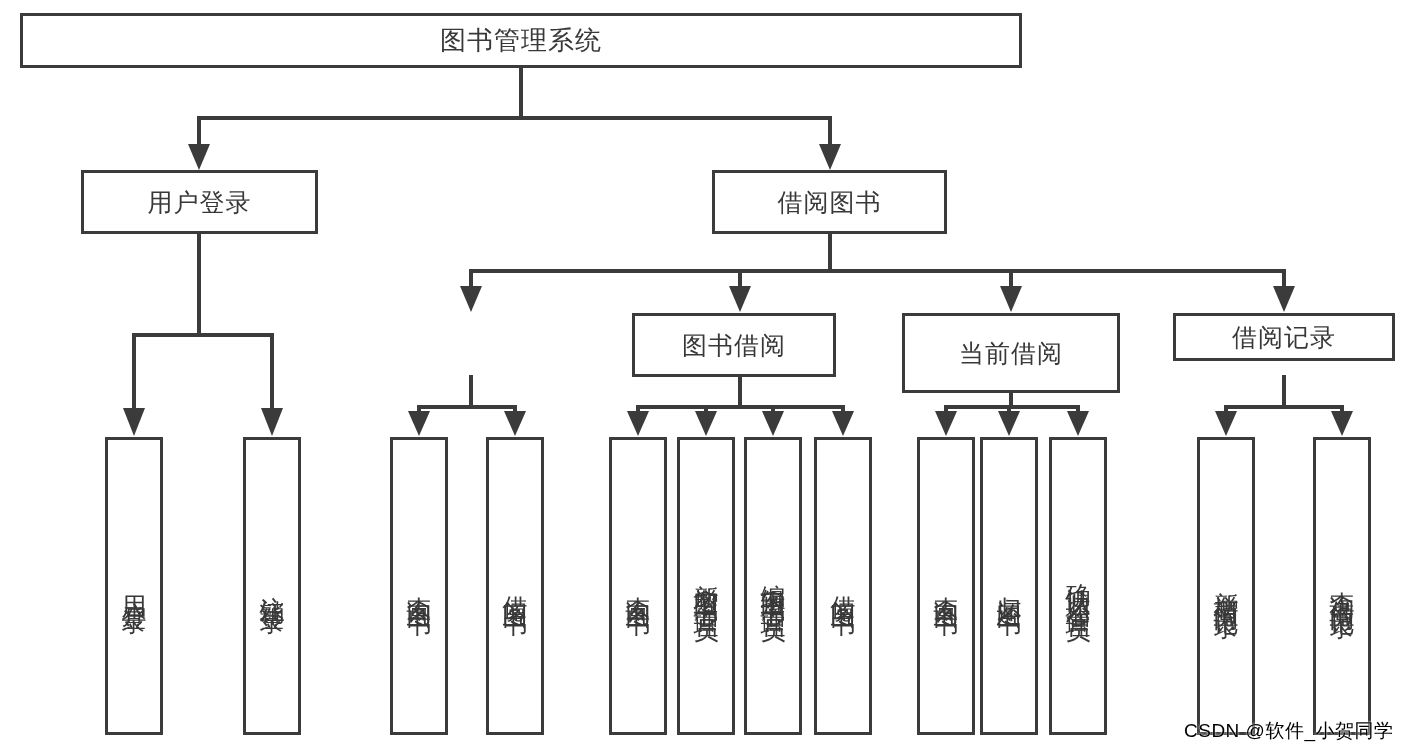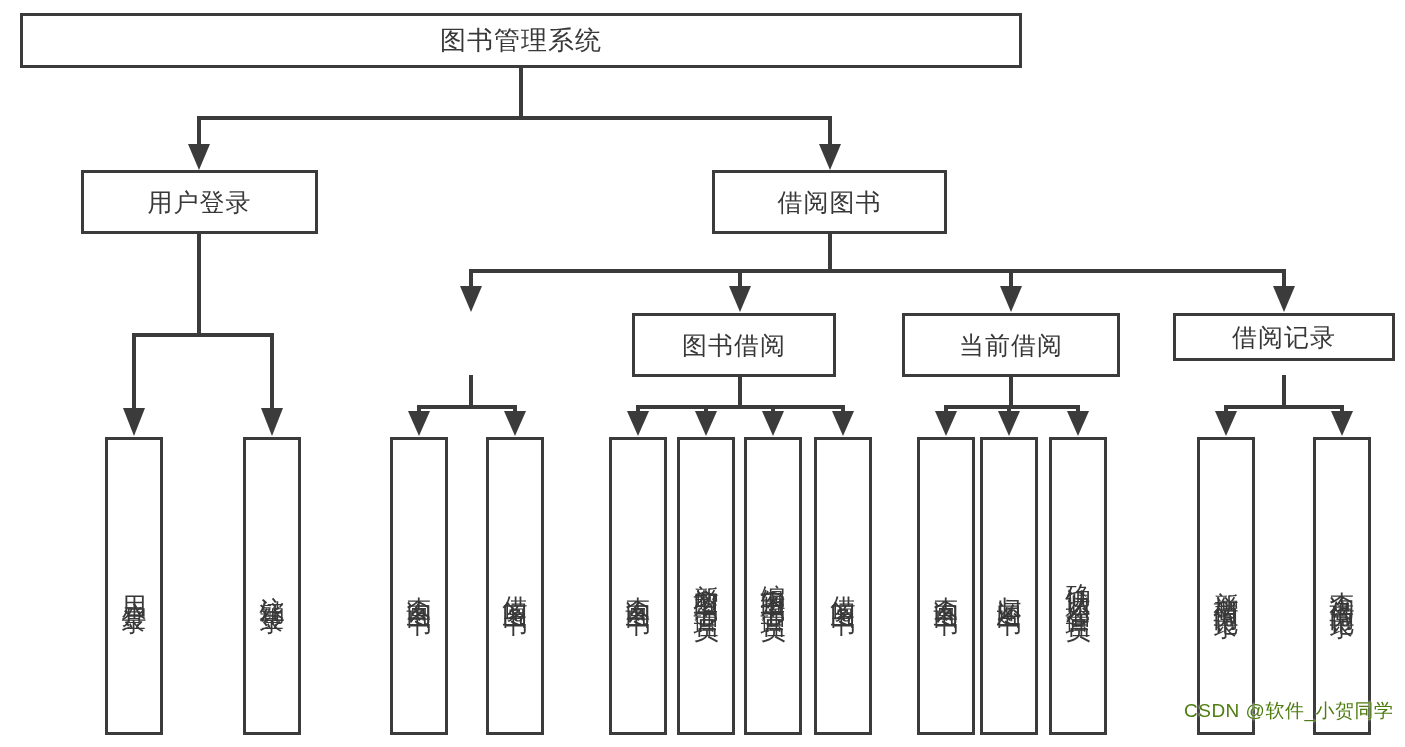--- a/index.html
+++ b/index.html
@@ -52,23 +52,23 @@
   .leaf span {
     writing-mode: vertical-rl;
     text-orientation: mixed;
     font-size: 25px;
     letter-spacing: 5px;
     line-height: 1;
   }
   .watermark {
     position: absolute;
     left: 1184px;
-    top: 698px;
+    top: 718px;
     font-size: 19px;
-    color: #4d7c0f;
+    color: #000000;
     letter-spacing: 0.5px;
     white-space: nowrap;
     z-index: 5;
     text-shadow: 0 0 3px rgba(255,255,255,0.95), 0 0 1px rgba(255,255,255,0.9);
   }
 </style>
 </head>
 <body>
 
 <div class="canvas">
@@ -143,21 +143,21 @@
       <polygon points="1331,411 1353,411 1342,436"></polygon>
     </g>
   </svg>
 
   <div class="node hnode root-node">图书管理系统</div>
 
   <div class="node hnode" style="left:81px; top:170px; width:237px; height:64px;">用户登录</div>
   <div class="node hnode" style="left:712px; top:170px; width:235px; height:64px;">借阅图书</div>
 
   <div class="node hnode" style="left:632px; top:313px; width:204px; height:64px;">图书借阅</div>
-  <div class="node hnode" style="left:902px; top:313px; width:218px; height:64px;">当前借阅</div>
+  <div class="node hnode" style="left:902px; top:313px; width:218px; height:80px;">当前借阅</div>
   <div class="node hnode" style="left:1173px; top:313px; width:222px; height:48px;">借阅记录</div>
 
   <div class="node leaf" style="left:105px;">
     <span>用户登录</span>
     </div>
   <div class="node leaf" style="left:243px;">
     <span>注销登录</span>
     </div>
 
   <div class="node leaf" style="left:390px;">

